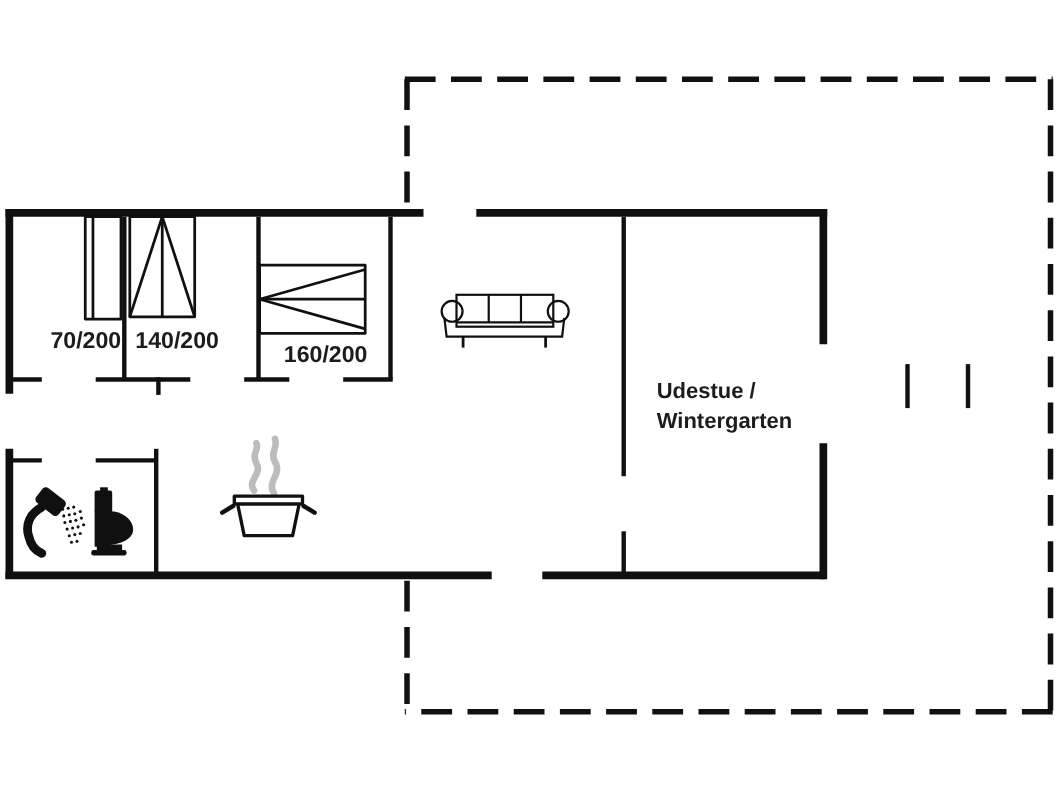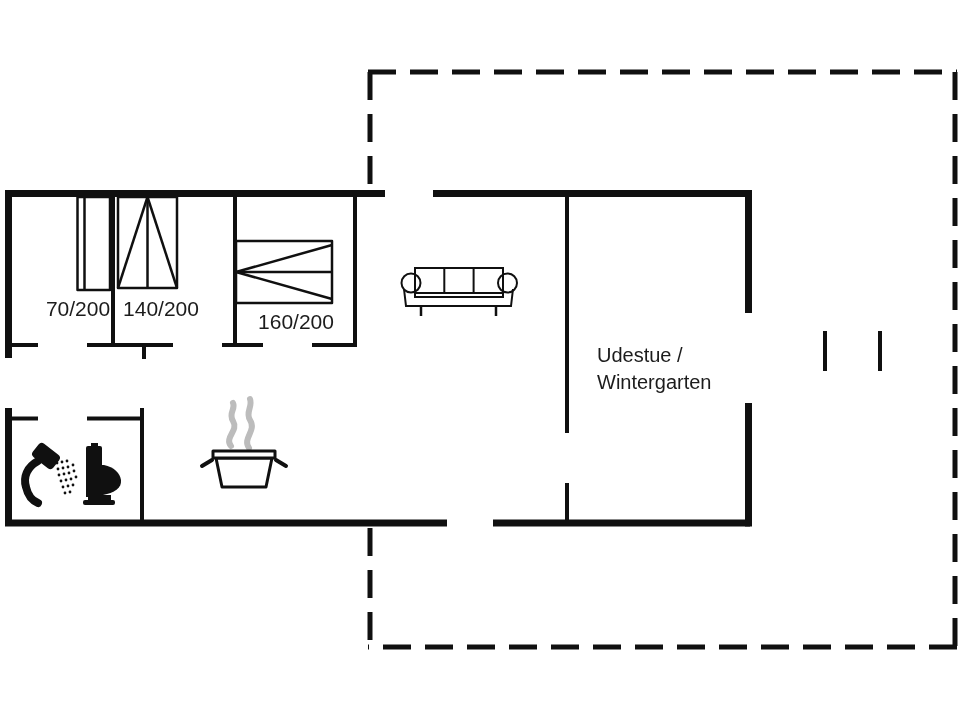--- a/index.html
+++ b/index.html
@@ -2,21 +2,21 @@
 <html style="--color-background: #ffffff; --color-wall: #101010; --color-text: #1c1c1c; --color-steam: #bcbcbc;"><head>
 <meta charset="utf-8">
 <style>
   html, body { margin: 0; padding: 0; }
   body {
     width: 960px; height: 720px;
     background: var(--color-background, #fff);
     font-family: "Liberation Sans", sans-serif;
     overflow: hidden;
   }
-  #plan-wrap { width: 844px; height: 720px; position: relative; }
+  #plan-wrap { width: 844px; height: 720px; position: relative; font-weight: bold; }
   svg { display: block; }
 
   .wall-ext  { stroke: var(--color-wall, #101010); stroke-width: 7; fill: none; }
   .wall-int  { stroke: var(--color-wall, #101010); stroke-width: 4; fill: none; }
   .dash      { stroke: var(--color-wall, #101010); stroke-width: 5; fill: none;
                stroke-dasharray: 28 14; }
   .post      { stroke: var(--color-wall, #101010); stroke-width: 4; fill: none; }
   .furn      { stroke: var(--color-wall, #101010); stroke-width: 2.5; fill: none;
                stroke-linejoin: round; }
   .furn-thin { stroke: var(--color-wall, #101010); stroke-width: 2; fill: none; }

